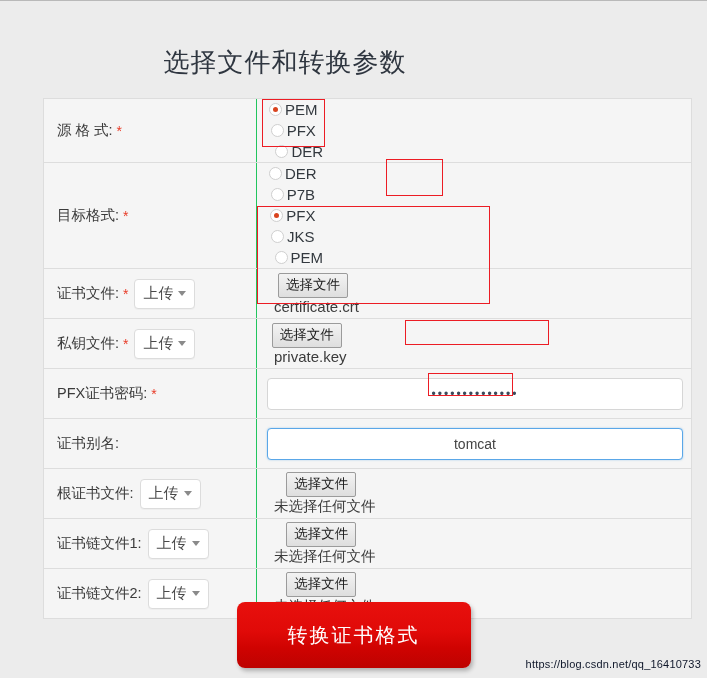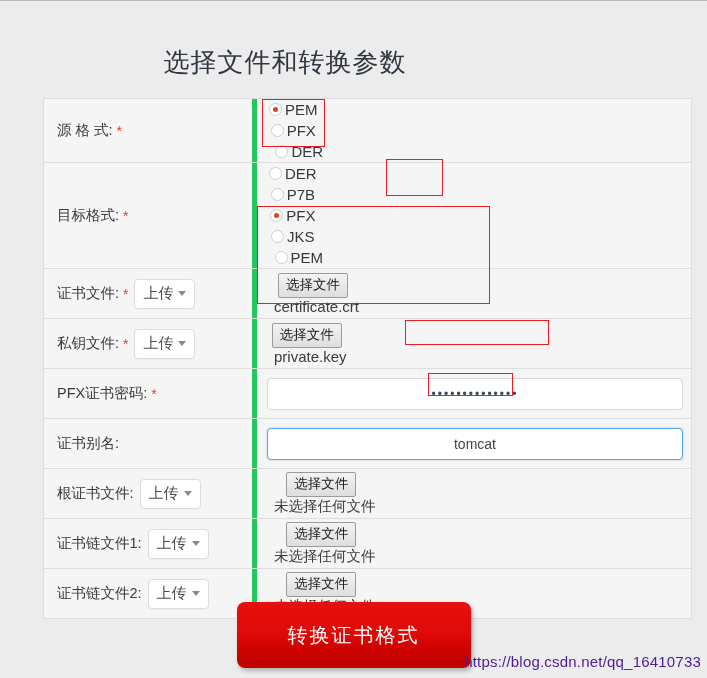--- a/index.html
+++ b/index.html
@@ -51,21 +51,21 @@
     box-sizing: border-box;
     position: relative;
   }
   .row-label {
     width: 213px;
     flex: 0 0 213px;
     padding-left: 13px;
     box-sizing: border-box;
     font-size: 14.5px;
     color: #3b3b3b;
-    border-right: 5px solid #22c55e;
+    border-right: 1px solid #22c55e;
     align-self: stretch;
     display: flex;
     align-items: center;
   }
   .label-text { white-space: pre; }
   .req {
     color: #e83a26;
     margin-left: 4px;
     font-size: 14px;
   }
@@ -206,22 +206,22 @@
     justify-content: center;
     letter-spacing: 2px;
     box-shadow: 2px 3px 4px rgba(0,0,0,0.25);
     border: none;
     font-family: Liberation Serif, serif;
   }
   .watermark {
     position: absolute;
     right: 6px;
     bottom: 8px;
-    font-size: 15px;
-    color: #4c1d95;
+    font-size: 11px;
+    color: #0f172a;
     letter-spacing: 0.2px;
     z-index: 8;
     margin-left: 12px;
   }
 </style>
 </head>
 <body>
 
 <div class="top-rule"></div>
 

